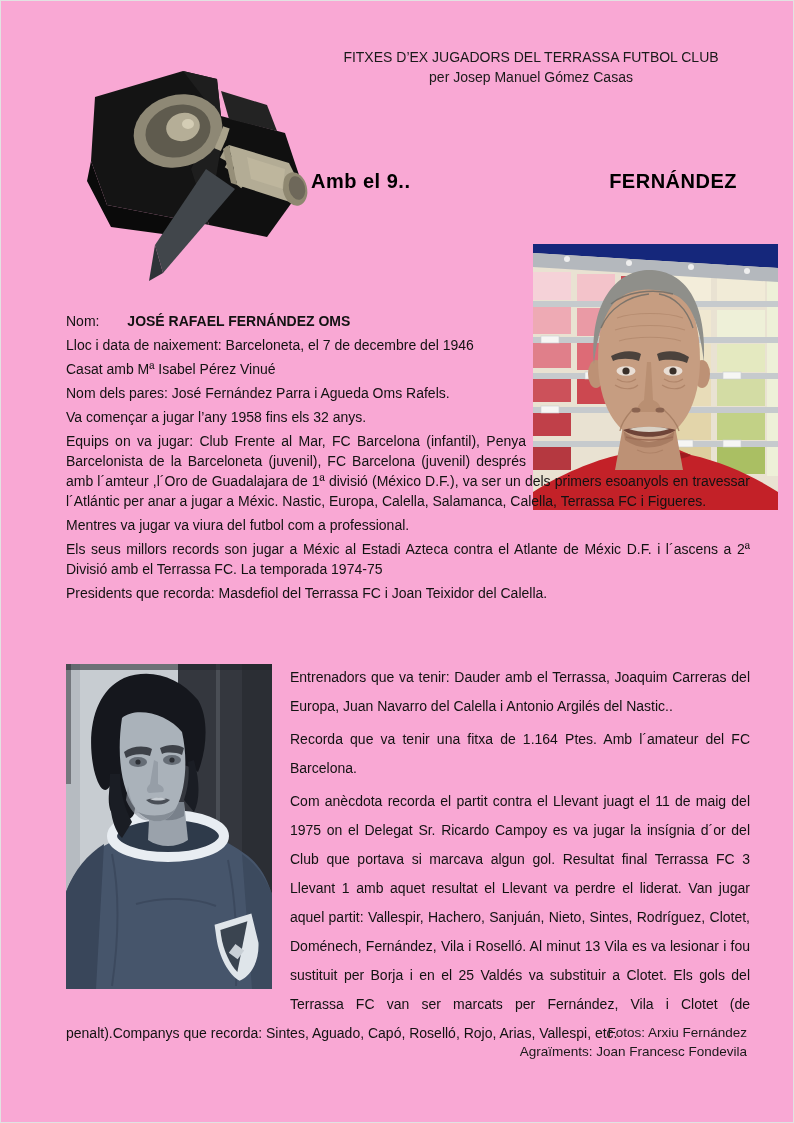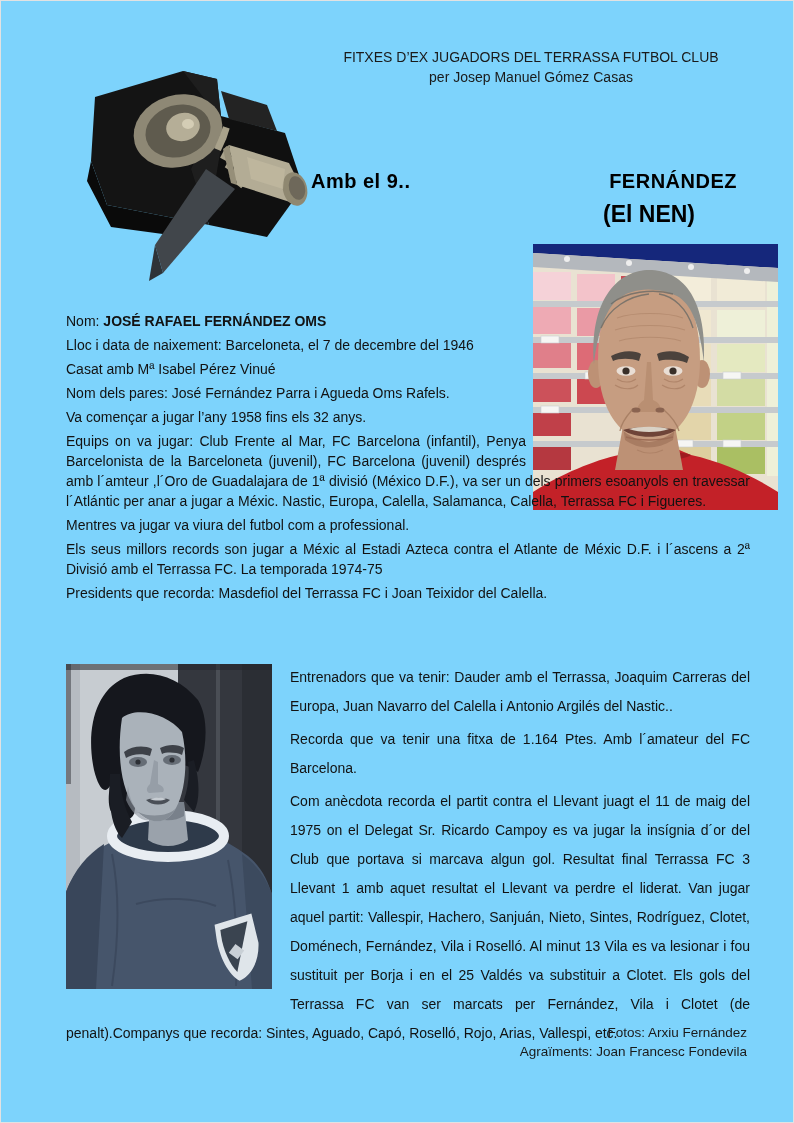--- a/index.html
+++ b/index.html
@@ -1,19 +1,19 @@
 <!DOCTYPE html>
 <html><head>
 <meta charset="utf-8">
 <style>
   html,body{margin:0;padding:0;background:#ffffff;}
   .page{
     position:relative;
     width:794px;height:1123px;
-    background:#7dd3fc;
+    background:#f9a8d4;
     overflow:hidden;
     font-family:"Liberation Sans","DejaVu Sans",sans-serif;
     color:#121212;
     box-sizing:border-box;
     border:1px solid #e2e2e2;
   }
   
   .doc-header{
     position:absolute;left:298px;top:46px;width:464px;
     text-align:center;font-size:14px;line-height:20px;color:#1a1a1a;
@@ -25,21 +25,21 @@
   .title-nick{margin-top:2px;text-align:right;padding-right:42px;
     font-weight:bold;font-size:23px;line-height:27px;color:#000;}
   
   .text-upper{position:absolute;left:65px;top:310px;width:684px;
     font-size:14px;line-height:20px;}
   .text-lower{position:absolute;left:65px;top:662px;width:684px;
     font-size:14px;line-height:29px;}
   p.para{margin:0 0 4px 0;text-align:justify;}
   p.narrow{width:456px;}
   p.first-line{text-align:left;}
-  .bold{font-weight:bold;}
+  .bold{font-weight:bold;margin-left:24px;}
   .spacer-right{float:right;width:224px;height:40px;}
   .spacer-left{float:left;width:224px;height:328px;}
   
   .doc-footer{position:absolute;right:46px;top:1022px;text-align:right;
     font-size:13.5px;line-height:19px;color:#1a1a1a;}
   
   .camera-photo{position:absolute;left:70px;top:38px;width:250px;height:252px;}
   .portrait-photo{position:absolute;left:532px;top:243px;width:245px;height:266px;}
   .bw-photo{position:absolute;left:65px;top:663px;width:206px;height:325px;}
   .camera-photo svg,.portrait-photo svg,.bw-photo svg{display:block;width:100%;height:100%;}
@@ -86,21 +86,20 @@
   <div class="doc-header">
     <div>FITXES D’EX JUGADORS DEL TERRASSA FUTBOL CLUB</div>
     <div>per Josep Manuel Gómez Casas</div>
   </div>
 
   <div class="title-block">
     <div class="title-row">
       <span>Amb el  9..</span>
       <span>FERNÁNDEZ</span>
     </div>
-    <div class="title-nick">(El NEN)</div>
   </div>
 
   <div class="portrait-photo">
     <svg viewBox="0 0 245 266">
       <rect width="245" height="266" fill="#e9e2d2"></rect>
 
       <g>
         <rect x="0" y="28" width="38" height="28" fill="#f5d2d8"></rect>
         <rect x="0" y="62" width="38" height="28" fill="#eeaab4"></rect>
         <rect x="0" y="96" width="38" height="28" fill="#e07f8a"></rect>

